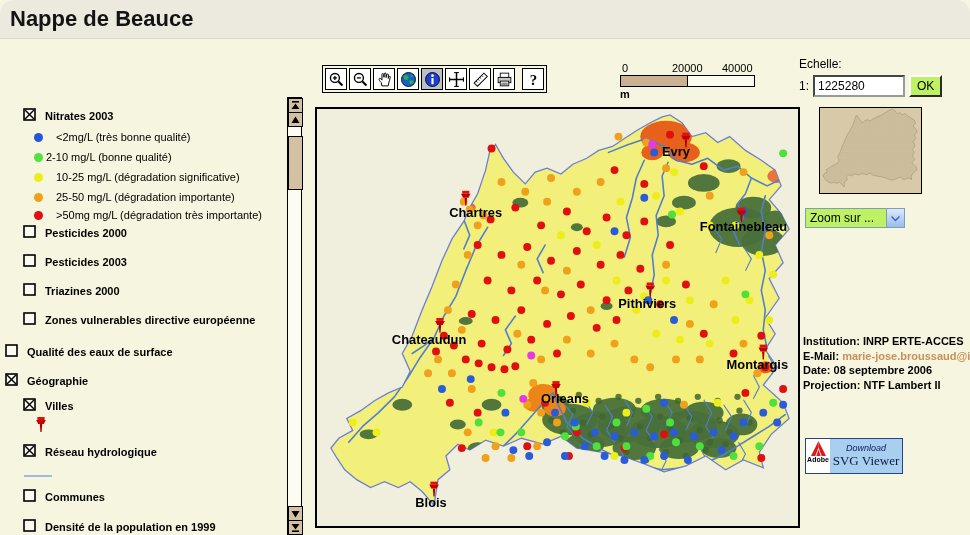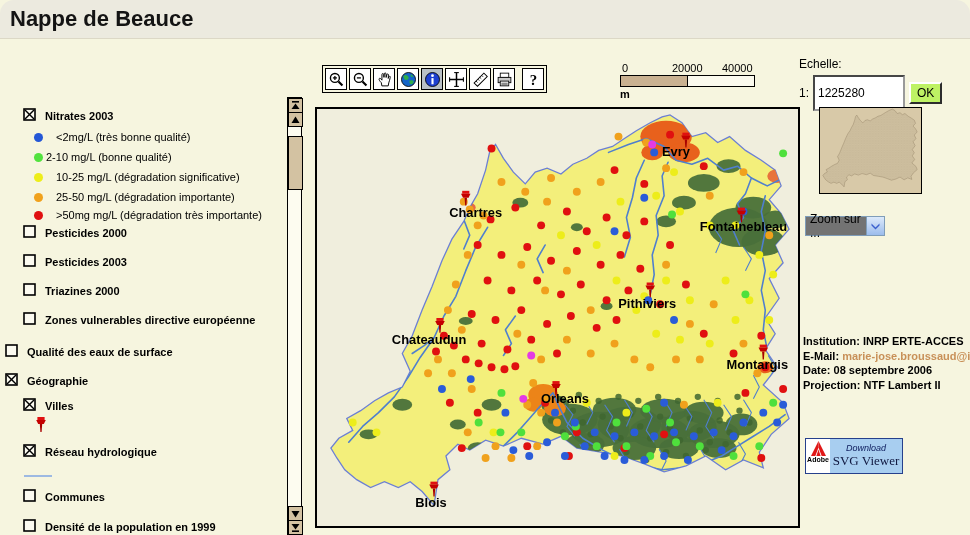--- a/index.html
+++ b/index.html
@@ -40,30 +40,30 @@
   #scalebar-ticks span{position:absolute;top:0;}
   #sb-bar{display:flex;width:133px;height:10px;border:1px solid #000;}
   #sb-bar .cell1{flex:1;background:#c9b191;border-right:1px solid #000;}
   #sb-bar .cell2{flex:1;background:#fbfaee;}
   #scalebar-unit{font-size:11px;font-weight:bold;margin-top:1px;}
   
   #echelle{position:absolute;left:799px;top:57px;width:165px;font-size:12px;}
   #echelle-label{font-weight:normal;}
   #echelle-row{display:flex;align-items:center;margin-top:4px;gap:4px;}
   #echelle-input{width:82px;height:16px;font-size:12px;font-family:"Liberation Sans",sans-serif;
-                 border:2px inset #9a9a9a;background:#fff;padding:8px 3px;}
+                 border:2px inset #9a9a9a;background:#fff;padding:1px 3px;}
   #echelle-ok{font-size:12px;height:22px;padding:1px 6px;background:#bef264;border:2px outset #fff;
               border-right-color:#808080;border-bottom-color:#808080;font-family:"Liberation Sans",sans-serif;}
   
   #minimap{position:absolute;left:819px;top:107px;width:101px;height:85px;border:1px solid #000;
            background:#d8c9a8;}
   #minimap svg{width:99px;height:83px;display:block;}
   
-  #zoom-select{position:absolute;left:805px;top:208px;width:80px;height:20px;background:#737373;
-               border:1px solid #7f9db9;display:flex;align-items:center;box-sizing:border-box;margin-top:8px;}
+  #zoom-select{position:absolute;left:805px;top:208px;width:100px;height:20px;background:#bef264;
+               border:1px solid #7f9db9;display:flex;align-items:center;box-sizing:border-box;}
   #zoom-select-value{flex:1;font-size:12px;padding-left:4px;}
   #zoom-select-btn{width:17px;height:18px;background:linear-gradient(#dce9fb,#9cbcec);
                    border-left:1px solid #7f9db9;display:flex;align-items:center;justify-content:center;}
   #zoom-select-btn svg{width:9px;height:7px;}
   
   #info-panel{position:absolute;left:803px;top:334px;width:170px;font-size:11px;font-weight:bold;
               line-height:14.5px;white-space:nowrap;}
   .email-link{color:#c89058;text-decoration:none;}
   
   #adobe-badge{position:absolute;left:805px;top:438px;width:96px;height:34px;display:flex;

